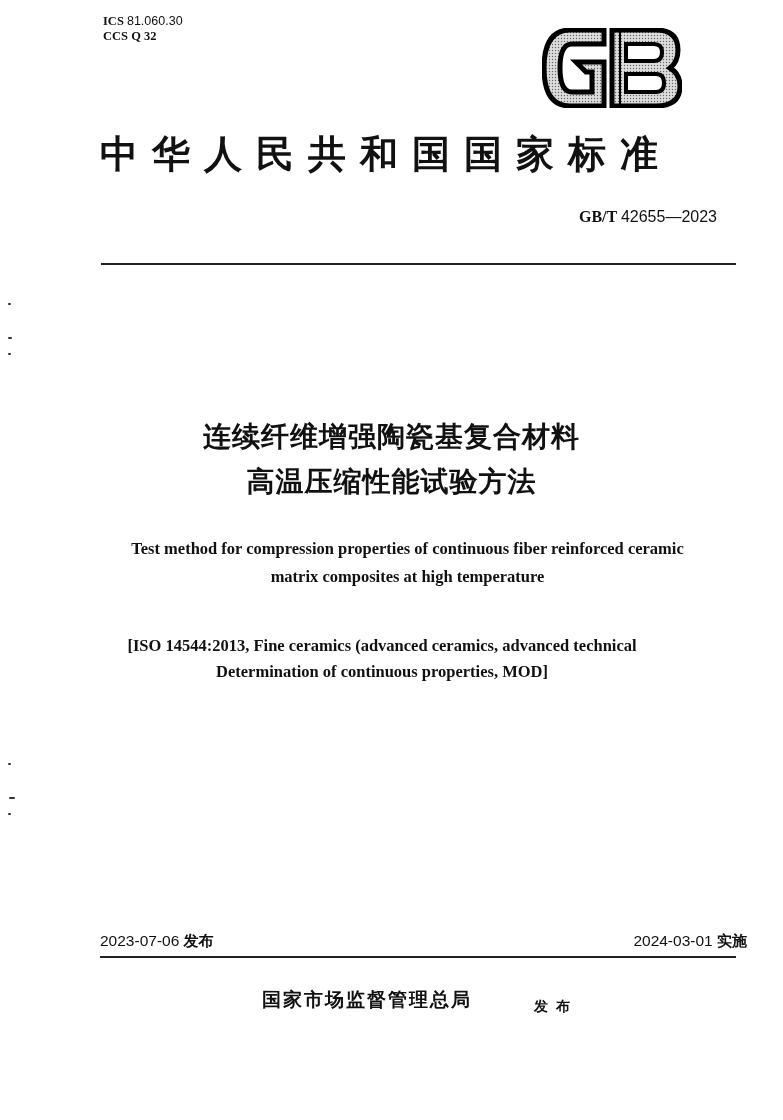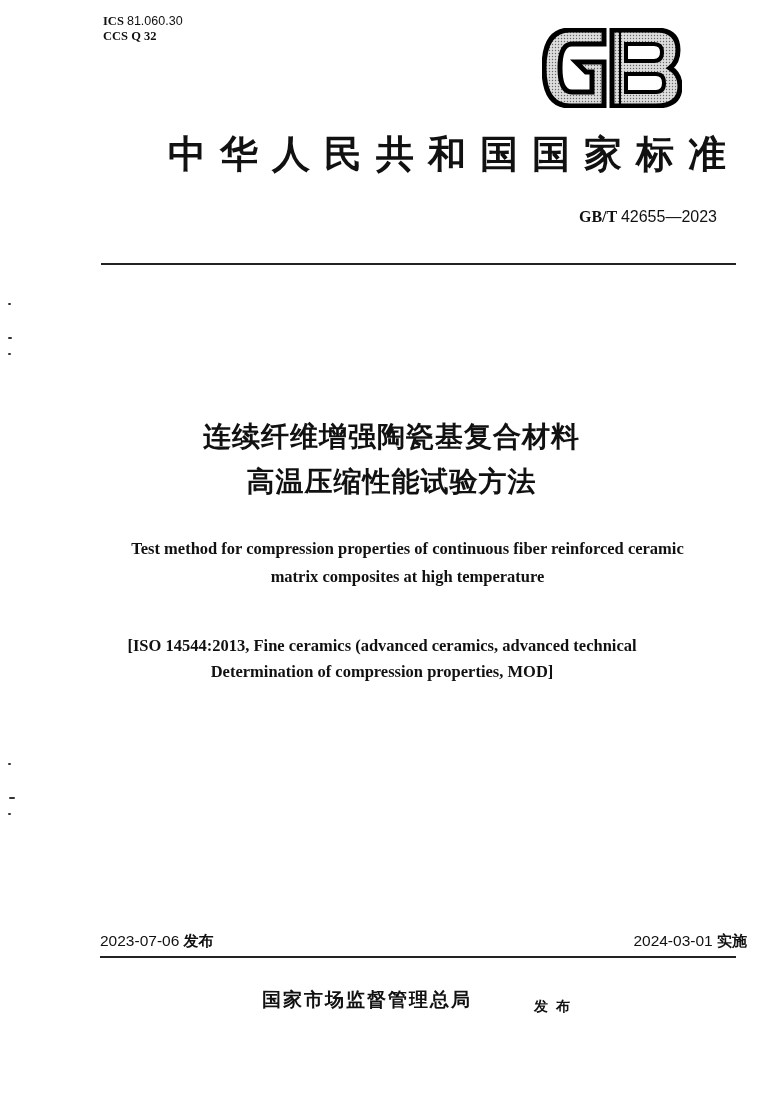--- a/index.html
+++ b/index.html
@@ -1,21 +1,21 @@
 <!DOCTYPE html>
 <html><head>
 <meta charset="utf-8">
 <style>
   html, body { margin:0; padding:0; background:#ffffff; }
   body { width:783px; height:1120px; position:relative; overflow:hidden; color:#111; font-family:"DejaVu Sans", sans-serif; }
   .abs { position:absolute; }
   .ics { left:103px; top:14px; font-family:"Liberation Serif", serif; font-size:12.5px; line-height:15px; font-weight:bold; }
   .ics .num { font-family:"Liberation Sans", sans-serif; font-weight:normal; }
   .logo { left:542px; top:28px; width:140px; height:80px; }
-  .national { left:100px; top:130px; width:640px; font-family:"DejaVu Serif", serif; font-weight:bold; font-size:38px; letter-spacing:14px; line-height:48px; white-space:nowrap;text-align:right; }
+  .national { left:100px; top:130px; width:640px; font-family:"DejaVu Serif", serif; font-weight:bold; font-size:38px; letter-spacing:14px; line-height:48px; white-space:nowrap; }
   .stdno { right:66px; top:208px; font-family:"Liberation Serif", serif; font-weight:bold; font-size:16px; }
   .stdno .n { font-family:"Liberation Sans", sans-serif; font-weight:normal;margin-top:8px; }
   .rule { height:2px; background:#222; }
   .rule1 { left:101px; top:263px; width:635px; }
   .rule2 { left:100px; top:956px; width:636px; }
   .cn-title { left:0; width:783px; text-align:center; font-family:"DejaVu Sans", sans-serif; font-weight:bold; font-size:28px; line-height:45px; top:414px; letter-spacing:1px; }
   .en-title { left:16px; width:783px; text-align:center; top:535px; font-family:"Liberation Serif", serif; font-weight:bold; font-size:16.5px; line-height:28px; }
   .iso { left:0; width:764px; text-align:center; top:633px; font-family:"Liberation Serif", serif; font-weight:bold; font-size:16.5px; line-height:26px; }
   .date-l { left:100px; top:932px; font-size:15.5px; font-family:"Liberation Sans", sans-serif; }
   .date-r { right:36px; top:932px; font-size:15.5px; font-family:"Liberation Sans", sans-serif; }
@@ -68,21 +68,21 @@
   <div>高温压缩性能试验方法</div>
 </div>
 
 <div class="abs en-title">
   <div>Test method for compression properties of continuous fiber reinforced ceramic</div>
   <div>matrix composites at high temperature</div>
 </div>
 
 <div class="abs iso">
   <div>[ISO 14544:2013, Fine ceramics (advanced ceramics, advanced technical</div>
-  <div>Determination of compression properties, MOD]</div>
+  <div>Determination of continuous properties, MOD]</div>
 </div>
 
 <div class="abs date-l">
   <span>2023-07-06</span> <span class="tag">发布</span>
 </div>
 <div class="abs date-r">
   <span>2024-03-01</span> <span class="tag">实施</span>
 </div>
 
 <div class="abs rule rule2"></div>

